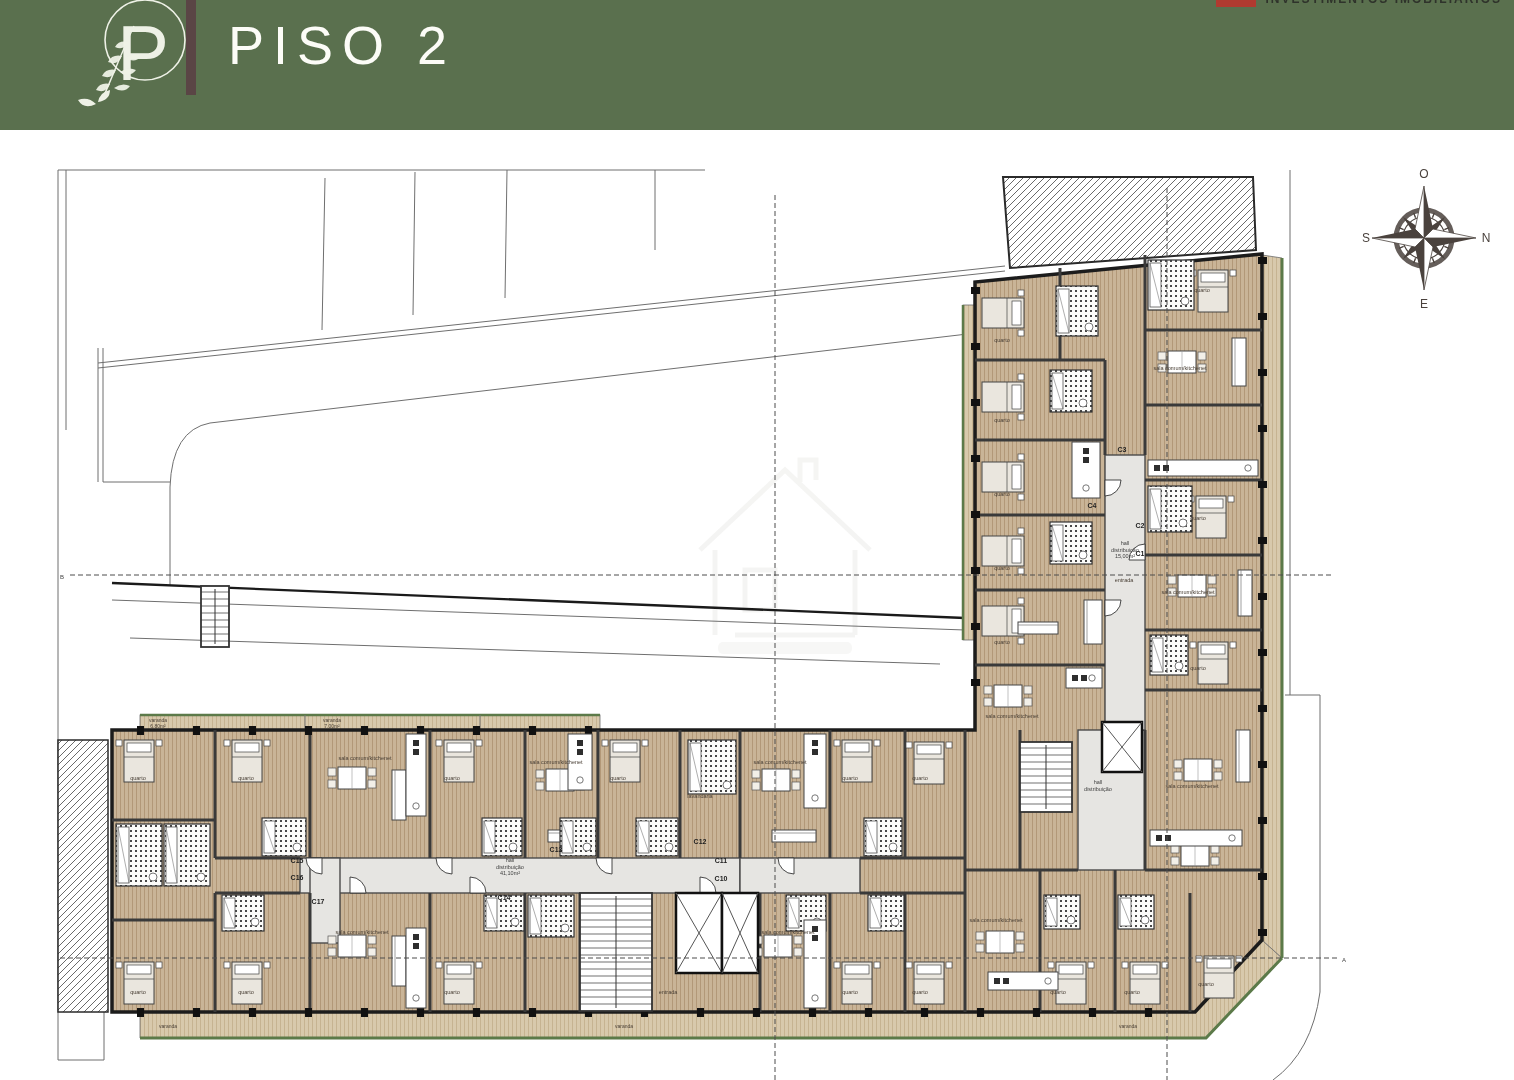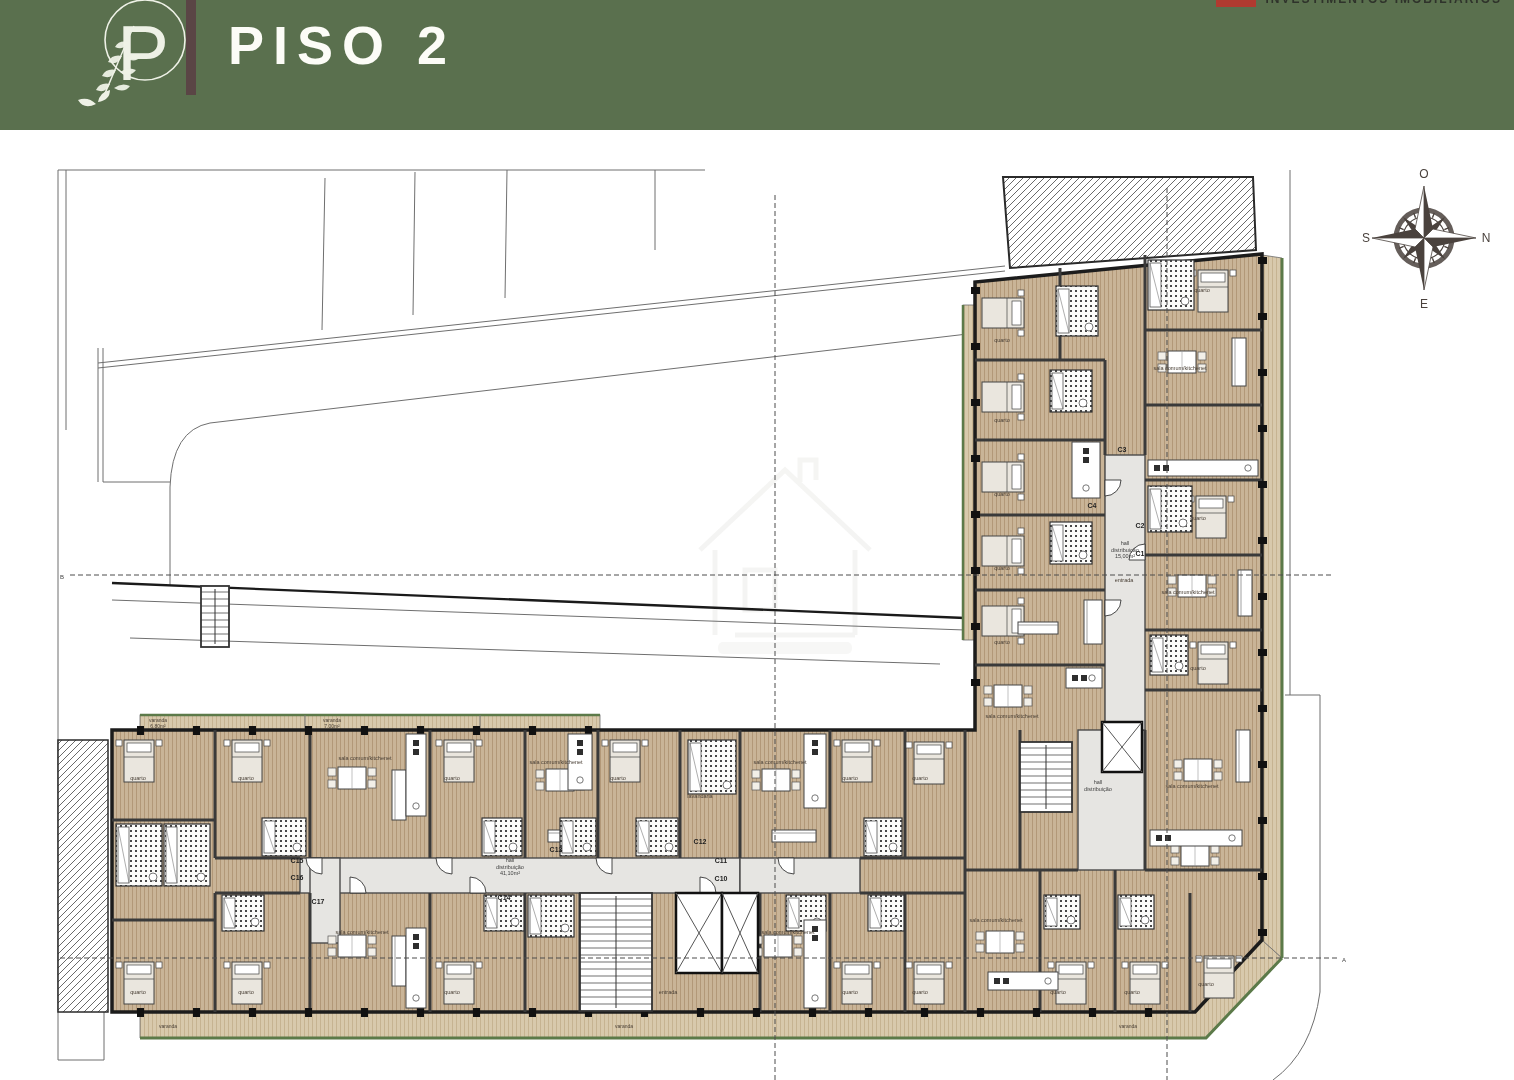--- a/index.html
+++ b/index.html
@@ -1,21 +1,21 @@
 <!DOCTYPE html>
 <html><head>
 <meta charset="utf-8">
 <style>
   html,body{margin:0;padding:0;background:#ffffff;}
   .page{position:relative;width:1514px;height:1080px;background:#ffffff;overflow:hidden;
         font-family:"Liberation Sans",sans-serif;}
   .header{position:absolute;left:0;top:0;width:1514px;height:130px;}
   .logo-svg{position:absolute;left:40px;top:0;}
   .divider{position:absolute;left:186px;top:0;width:10px;height:95px;}
-  .title{position:absolute;left:228px;top:14px;font-size:54px;font-weight:bold;
+  .title{position:absolute;left:228px;top:14px;font-size:54px;font-weight:normal;
          letter-spacing:9px;color:#fcfcf7;}
   .partner{position:absolute;right:12px;top:0;height:8px;overflow:hidden;}
   .partner-inner{display:flex;align-items:center;gap:10px;margin-top:-9px;}
   .partner-mark{display:inline-block;width:40px;height:16px;}
   .partner-text{font-size:12px;font-weight:bold;letter-spacing:2px;color:#2f332b;}
   .plan-wrap{position:absolute;left:0;top:130px;width:1514px;height:950px;background:#fff;}
   svg text{font-family:"Liberation Sans",sans-serif;}
 </style>
 </head>
 <body>

